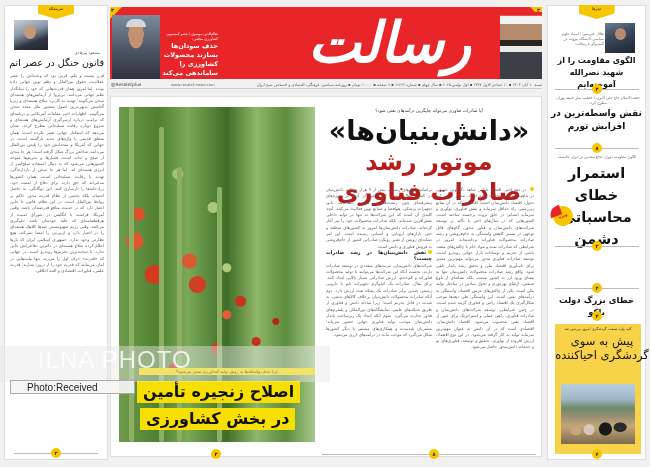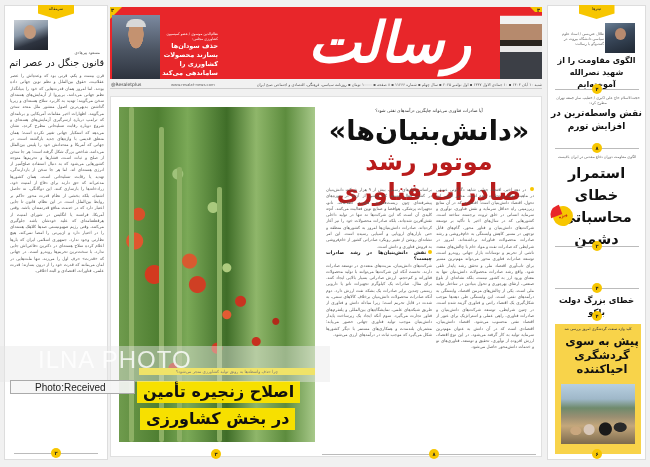--- a/index.html
+++ b/index.html
@@ -76,32 +76,32 @@
     
     .right-col { position: absolute; left: 547px; top: 5px; width: 99px; height: 455px; background: #fff; border: 1px solid #ddd; }
     .right-photo { position: absolute; left: 605px; top: 23px; width: 30px; height: 30px; background: linear-gradient(160deg,#6a7f95 0%,#3b4a5d 40%,#1e2631 100%); }
     .right-photo::after { content:""; position:absolute; left:10px; top:5px; width:11px; height:12px; border-radius:50%; background:#b78a6f; }
     .rtext { position: absolute; direction: rtl; text-align: right; color: #666; font-size: 3.7px; line-height: 5px; }
     .rhead { position: absolute; direction: rtl; text-align: center; font-weight: bold; color: #111; }
     .badge-new { position: absolute; left: 553px; top: 206px; width: 20px; height: 20px; border-radius: 50%; background: #f7c600; font-size: 4px; line-height: 20px; text-align: center; color: #c0121a; font-weight: bold; transform: rotate(-20deg); }
     .badge-new::before { content:""; position:absolute; left:-2px; top:-2px; width:12px; height:10px; background:#e8262a; border-radius: 10px 0 0 0; z-index:-1; }
     .promo { position: absolute; left: 555px; top: 324px; width: 86px; height: 130px; background: #f8d34a; }
     .promo-kicker { position: absolute; left: 0; top: 3px; width: 86px; direction: rtl; text-align: center; font-size: 3.6px; color: #333; }
-    .promo-head { position: absolute; left: 0; top: 10px; width: 94px; direction: rtl; text-align: center; font-size: 11.5px; font-weight: bold; color: #111; line-height: 14px; }
+    .promo-head { position: absolute; left: 0; top: 10px; width: 94px; direction: rtl; text-align: center; font-size: 11.5px; font-weight: normal; color: #111; line-height: 14px; }
     .promo-img { position: absolute; left: 6px; top: 60px; width: 74px; height: 60px; background:
       radial-gradient(ellipse at 60% 75%, #1a1a1a 0 6px, transparent 7px),
       radial-gradient(ellipse at 80% 72%, #2a2a2a 0 6px, transparent 7px),
       radial-gradient(ellipse at 38% 76%, #d8c7b8 0 5px, transparent 6px),
       radial-gradient(ellipse at 20% 78%, #c9a77e 0 5px, transparent 6px),
       linear-gradient(180deg, #b8cfe0 0%, #9fb8c9 25%, #6f8a6c 40%, #9a8f72 55%, #c4a77b 70%, #7c6a4d 100%); }
 
     
     .wm-band { position: absolute; left: 0; top: 346px; width: 330px; height: 36px; background: rgba(230,230,230,0.45); }
     .wm-text { position: absolute; left: 38px; top: 343px; font-family: "Liberation Sans", sans-serif; font-size: 24px; color: rgba(255,255,255,0.8); letter-spacing: 1px; line-height: 34px; white-space: nowrap; }
-    .wm-received { position: absolute; left: 10px; top: 380px; width: 125px; height: 14px; background: rgba(245,245,245,0.92); border: 1px solid #aaa; font-family: "Liberation Sans", sans-serif; font-size: 10px; line-height: 13px; color: #222; padding-left: 24px; }
+    .wm-received { position: absolute; left: 10px; top: 380px; width: 125px; height: 14px; background: rgba(245,245,245,0.92); border: 1px solid #aaa; font-family: "Liberation Sans", sans-serif; font-size: 10px; line-height: 13px; color: #222; padding-left: 16px; }
   </style>
 </head>
 <body>
 
 <div class="page">
 
   <div class="left-col">
     <div class="ribbon">
         <span>سرمقاله</span>
       </div>

